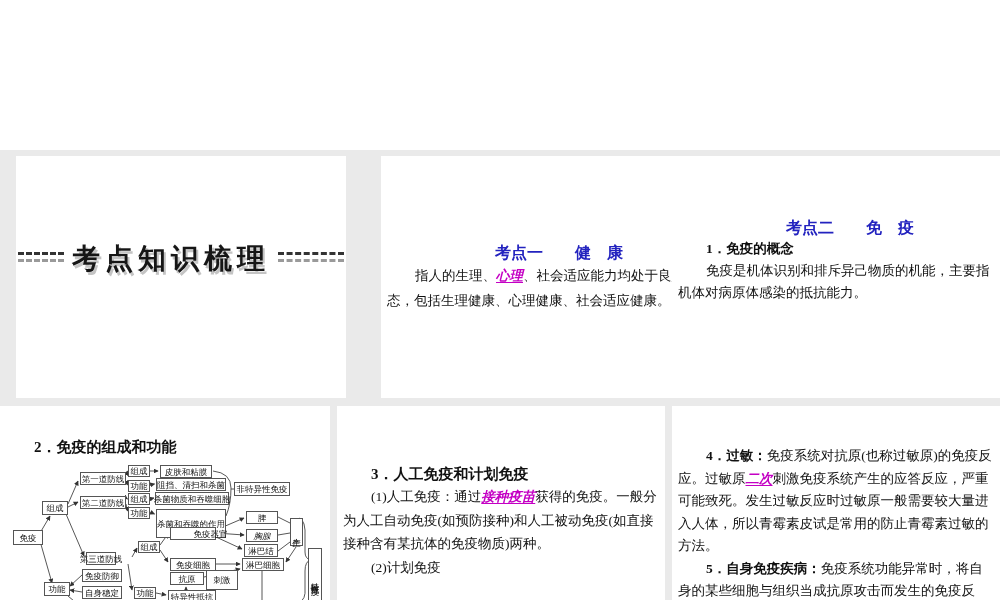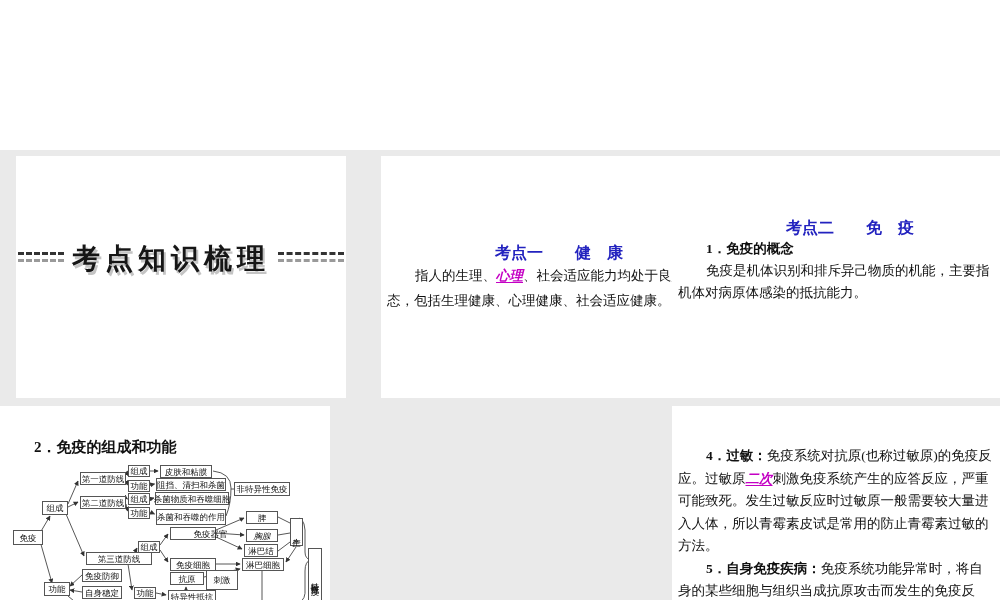--- a/index.html
+++ b/index.html
@@ -126,48 +126,57 @@
           <path d="M262,165 L262,200"></path>
           <path d="M213,65 Q231,67 231,82 M226,110 Q231,98 231,82 M231,83 L234,83"></path>
           <path d="M299,112 Q306,114 305,132 L305,146 Q305,153 311,154 Q305,155 305,165 L305,182 Q306,194 299,196"></path>
         </g>
       </svg>
     <div class="fc-box" style="left: 13px; top: 124px; width: 30px; height: 15px;">免疫</div>
         <div class="fc-box" style="left: 42px; top: 95px; width: 26px; height: 14px;">组成</div>
         <div class="fc-box" style="left: 44px; top: 176px; width: 26px; height: 14px;">功能</div>
         <div class="fc-box" style="left: 80px; top: 66px; width: 46px; height: 13px;">第一道防线</div>
         <div class="fc-box" style="left: 80px; top: 90px; width: 46px; height: 13px;">第二道防线</div>
-        <div class="fc-box" style="left: 86px; top: 146px; width: 66px; height: 13px;">第三道防线</div>
+        <div class="fc-box" style="left: 86px; top: 146px; width: 30px; height: 13px;">第三道防线</div>
         <div class="fc-box" style="left: 82px; top: 163px; width: 40px; height: 13px;">免疫防御</div>
         <div class="fc-box" style="left: 82px; top: 180px; width: 40px; height: 13px;">自身稳定</div>
         <div class="fc-box" style="left: 128px; top: 59px; width: 22px; height: 12px;">组成</div>
         <div class="fc-box" style="left: 128px; top: 74px; width: 22px; height: 12px;">功能</div>
         <div class="fc-box" style="left: 128px; top: 87px; width: 22px; height: 12px;">组成</div>
         <div class="fc-box" style="left: 128px; top: 101px; width: 22px; height: 12px;">功能</div>
         <div class="fc-box" style="left: 160px; top: 59px; width: 52px; height: 13px;">皮肤和粘膜</div>
         <div class="fc-box" style="left: 156px; top: 72px; width: 70px; height: 13px;">阻挡、清扫和杀菌</div>
         <div class="fc-box" style="left: 155px; top: 86px; width: 74px; height: 13px;">杀菌物质和吞噬细胞</div>
-        <div class="fc-box" style="left: 156px; top: 103px; width: 70px; height: 16px;">杀菌和吞噬的作用</div>
+        <div class="fc-box" style="left: 156px; top: 103px; width: 70px; height: 29px;">杀菌和吞噬的作用</div>
         <div class="fc-box" style="left: 234px; top: 76px; width: 56px; height: 14px;">非特异性免疫</div>
         <div class="fc-box" style="left: 138px; top: 135px; width: 22px; height: 12px;">组成</div>
         <div class="fc-box" style="left: 134px; top: 181px; width: 22px; height: 12px;">功能</div>
         <div class="fc-box" style="left: 170px; top: 121px; width: 46px; height: 13px; padding-left: 36px;">免疫器官</div>
         <div class="fc-box" style="left: 170px; top: 152px; width: 46px; height: 13px;">免疫细胞</div>
         <div class="fc-box" style="left: 246px; top: 105px; width: 32px; height: 13px;">脾</div>
         <div class="fc-box" style="left: 246px; top: 123px; width: 32px; height: 13px; font-style: italic;">胸腺</div>
         <div class="fc-box" style="left: 244px; top: 138px; width: 34px; height: 13px;">淋巴结</div>
         <div class="fc-box v" style="left: 290px; top: 112px; width: 13px; height: 28px;">产生</div>
         <div class="fc-box" style="left: 242px; top: 152px; width: 42px; height: 13px;">淋巴细胞</div>
         <div class="fc-box" style="left: 170px; top: 166px; width: 34px; height: 13px;">抗原</div>
         <div class="fc-box" style="left: 206px; top: 164px; width: 32px; height: 20px;">刺激</div>
         <div class="fc-box" style="left: 168px; top: 184px; width: 48px; height: 13px;">特异性抵抗</div>
         <div class="fc-box v" style="left: 308px; top: 142px; width: 14px; height: 60px;">特异性免疫</div>
       </div>
   </div>
 
+  <div class="panel p-bm">
+    <div class="txt">
+      <div class="sec ind">3．人工免疫和计划免疫</div>
+      <div class="ln ind"><span>(1)人工免疫：通过</span><span class="hl">接种疫苗</span><span>获得的免疫。一般分</span></div>
+      <div class="ln">为人工自动免疫(如预防接种)和人工被动免疫(如直接</div>
+      <div class="ln">接种含有某抗体的免疫物质)两种。</div>
+      <div class="ln ind">(2)计划免疫</div>
+    </div>
+  </div>
 
   <div class="panel p-br">
     <div class="txt">
       <div class="ln ind"><span class="bl">4．过敏：</span><span>免疫系统对抗原(也称过敏原)的免疫反</span></div>
       <div class="ln"><span>应。过敏原</span><span class="hl">二次</span><span>刺激免疫系统产生的应答反应，严重</span></div>
       <div class="ln">可能致死。发生过敏反应时过敏原一般需要较大量进</div>
       <div class="ln">入人体，所以青霉素皮试是常用的防止青霉素过敏的</div>
       <div class="ln">方法。</div>
       <div class="ln ind"><span class="bl">5．自身免疫疾病：</span><span>免疫系统功能异常时，将自</span></div>
       <div class="ln">身的某些细胞与组织当成抗原攻击而发生的免疫反</div>

